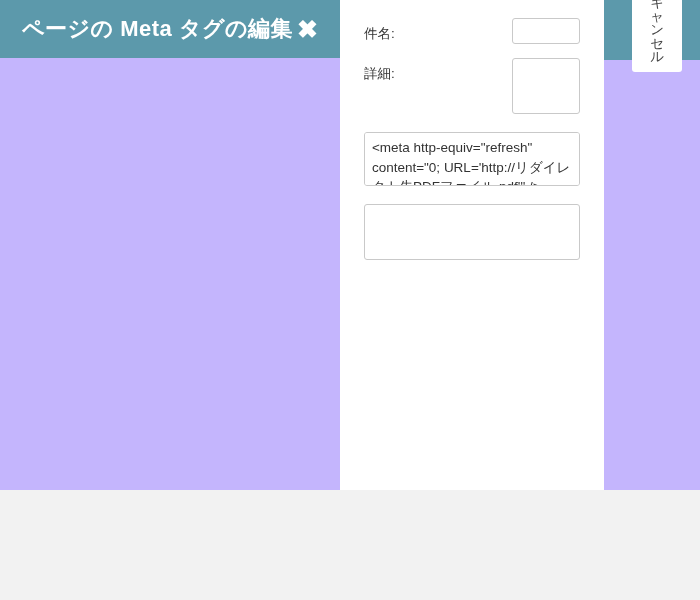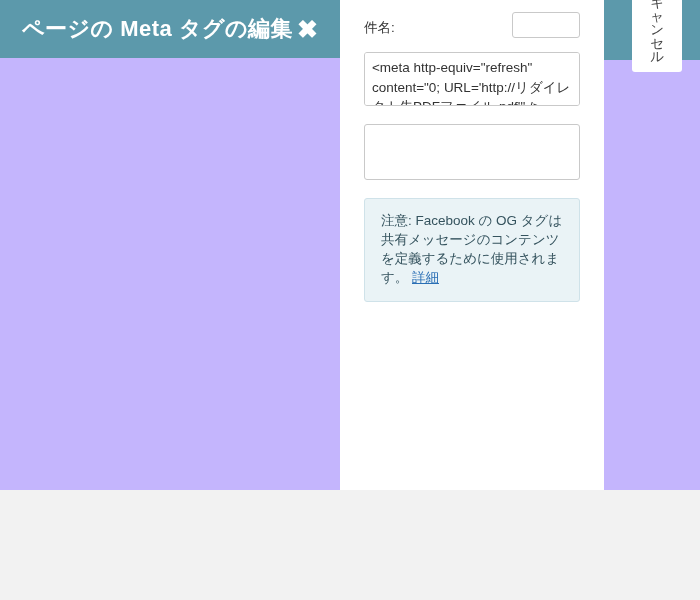--- a/index.html
+++ b/index.html
@@ -50,21 +50,21 @@
     cursor: pointer;
     padding: 2px 4px;
     user-select: none;
   }
 
   
   .body-panel {
     flex: 1 1 auto;
     background: #ffffff;
     margin: 0 0 0 0;
-    padding: 12px 24px 10px 24px;
+    padding: 18px 24px 10px 24px;
     box-sizing: border-box;
     overflow: hidden;
   }
 
   .form-row {
     display: flex;
     align-items: flex-start;
     margin-bottom: 14px;
   }
   .form-label {
@@ -206,38 +206,40 @@
   <div class="body-panel">
 
     <div class="form-row">
       <div class="form-label">件名:</div>
       <div class="field-wrap">
         <input class="text-field" type="text" value="" style="">
       </div>
     </div>
 
 
+    <div class="form-row">
+      <div class="form-label">詳細:</div>
+      <div class="field-wrap">
+        <textarea class="text-area ta-desc" style=""></textarea>
+      </div>
+    </div>
 
 
     <div class="form-row">
       <div class="field-wrap">
         <textarea class="text-area ta-head" style="">&lt;meta http-equiv="refresh" content="0; URL='http://リダイレクト先PDFファイル.pdf'" /&gt;</textarea>
       </div>
     </div>
 
     <div class="form-row">
       <div class="field-wrap">
         <textarea class="text-area ta-og" style=""></textarea>
       </div>
     </div>
 
-    <div class="notice">
-      <span>注意: Facebook の OG タグは共有メッセージのコンテンツを定義するために使用されます。</span>
-      <a href="#">詳細</a>
-    </div>
 
   </div>
 
   <div class="footer">
     <button class="btn btn-cancel">キャンセル</button>
   </div>
 
 </div>
 
 </body></html>

